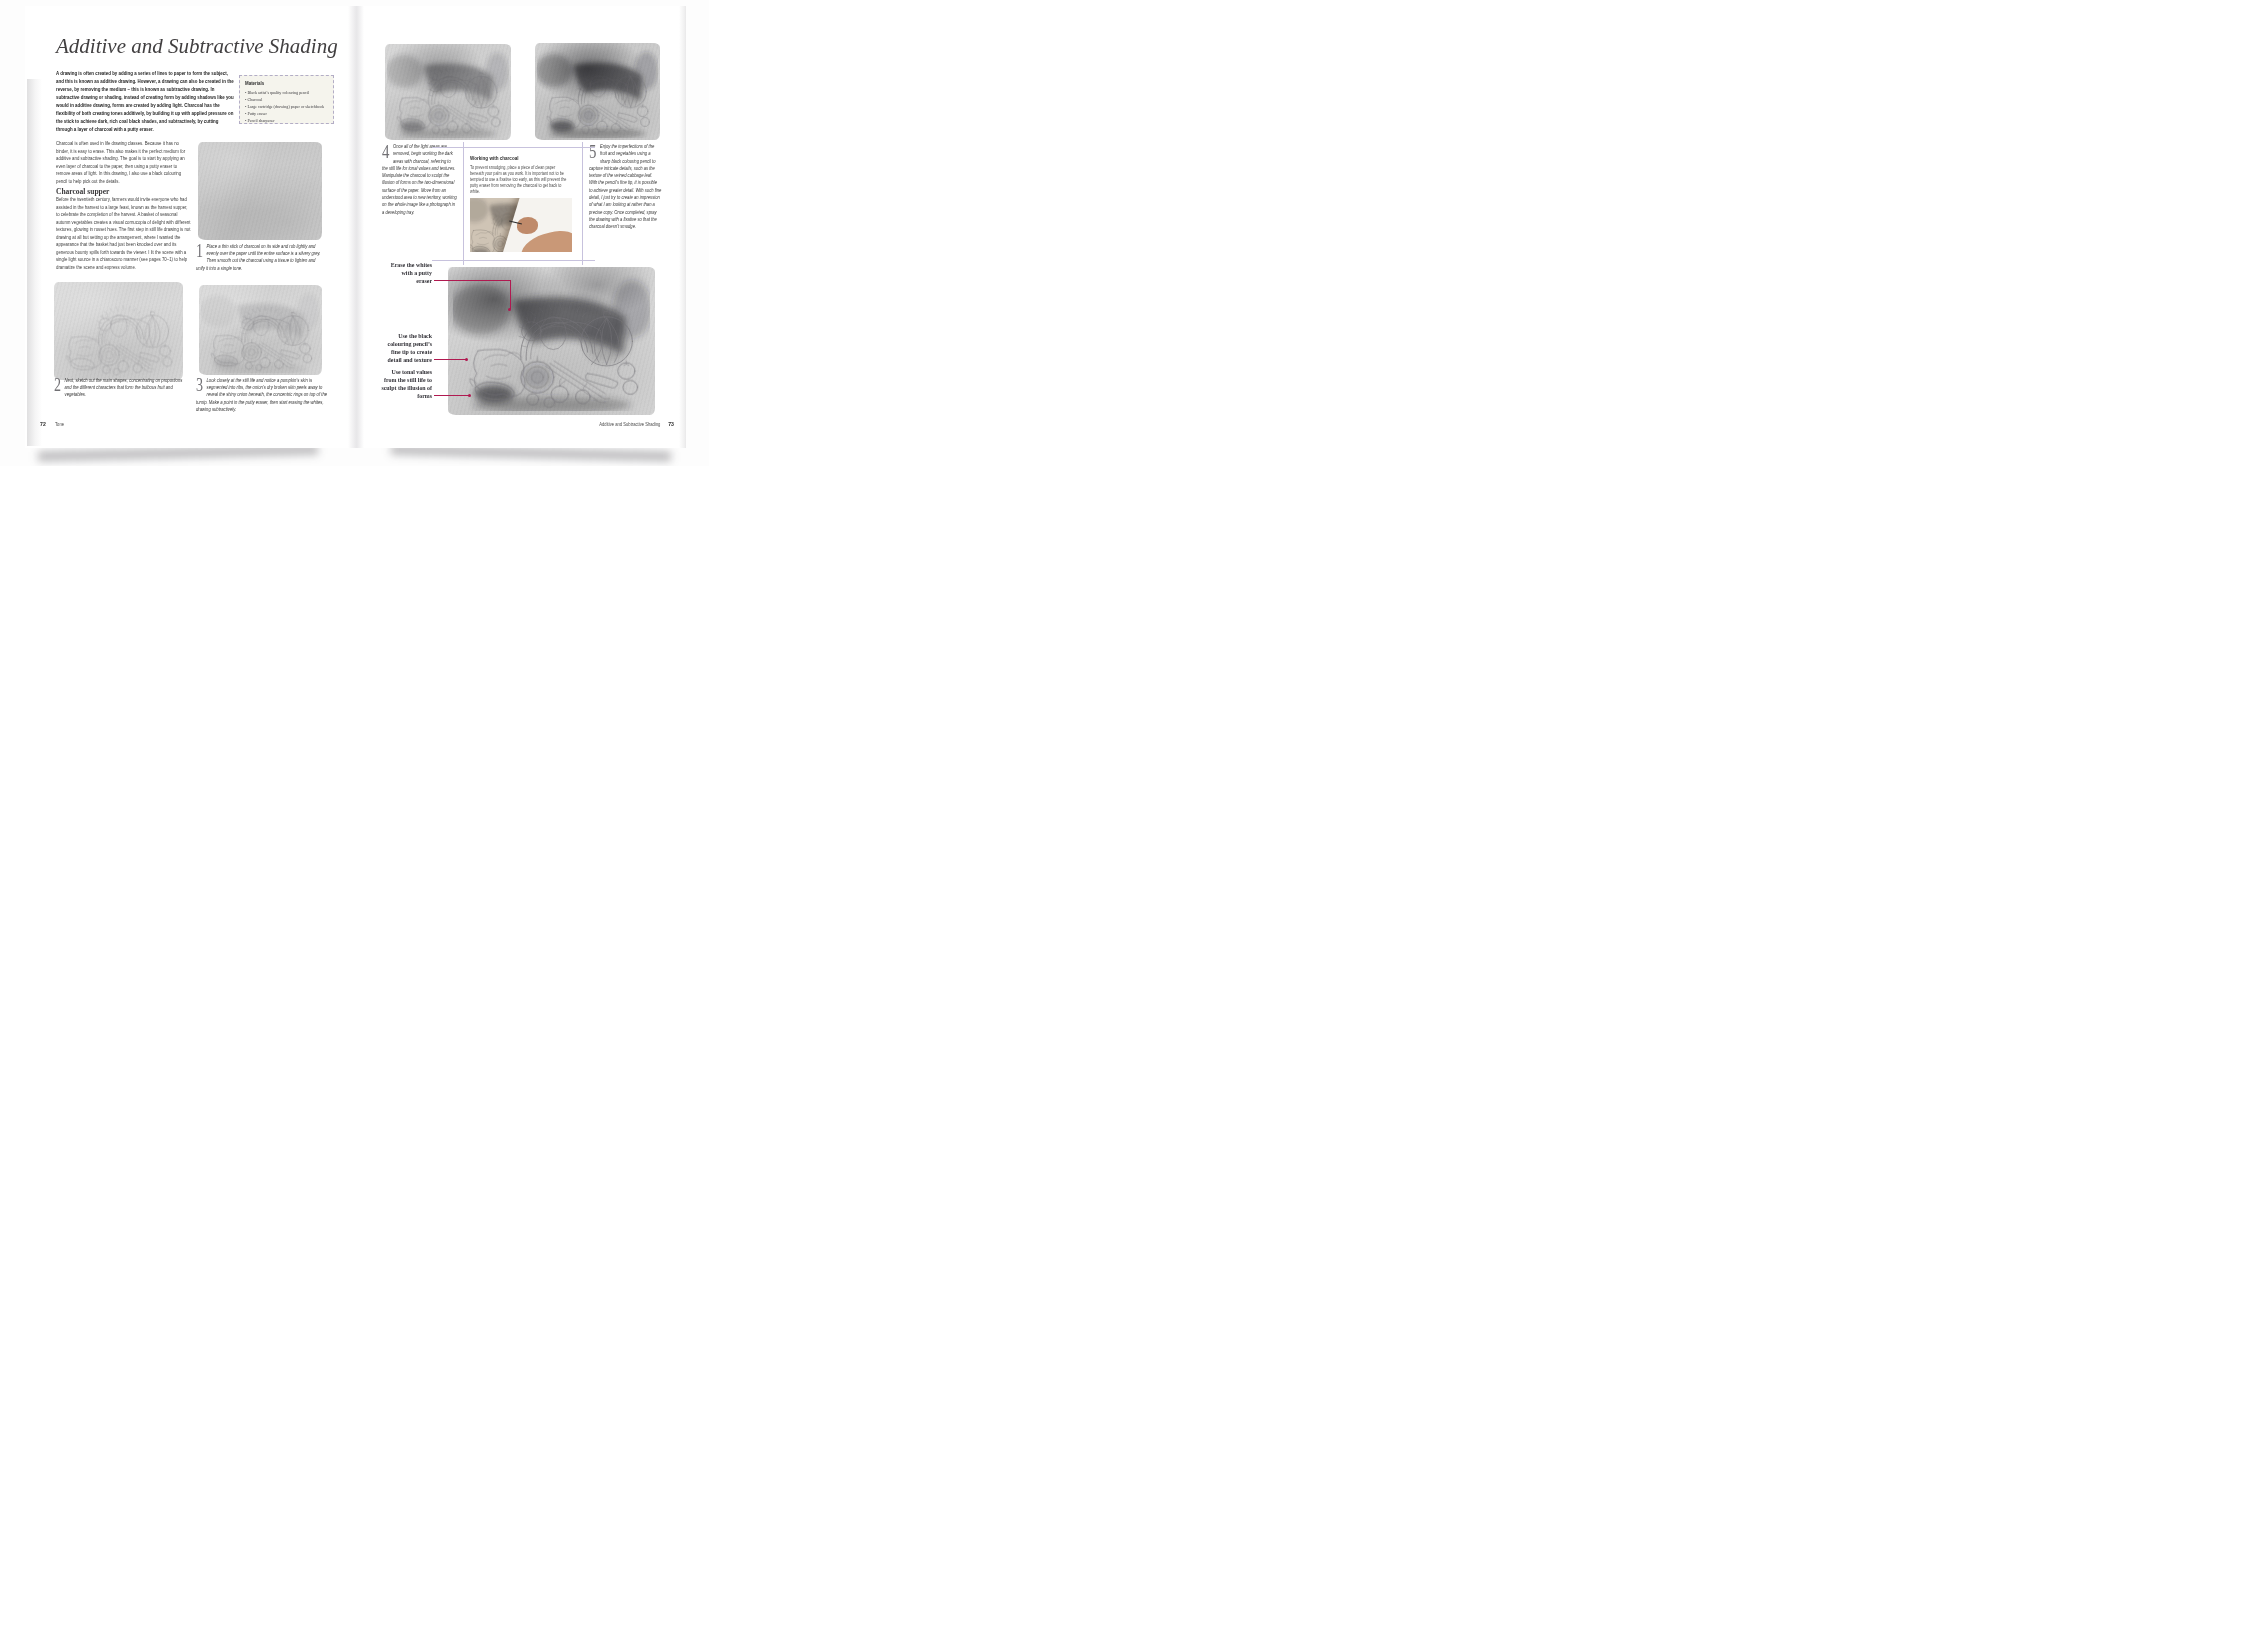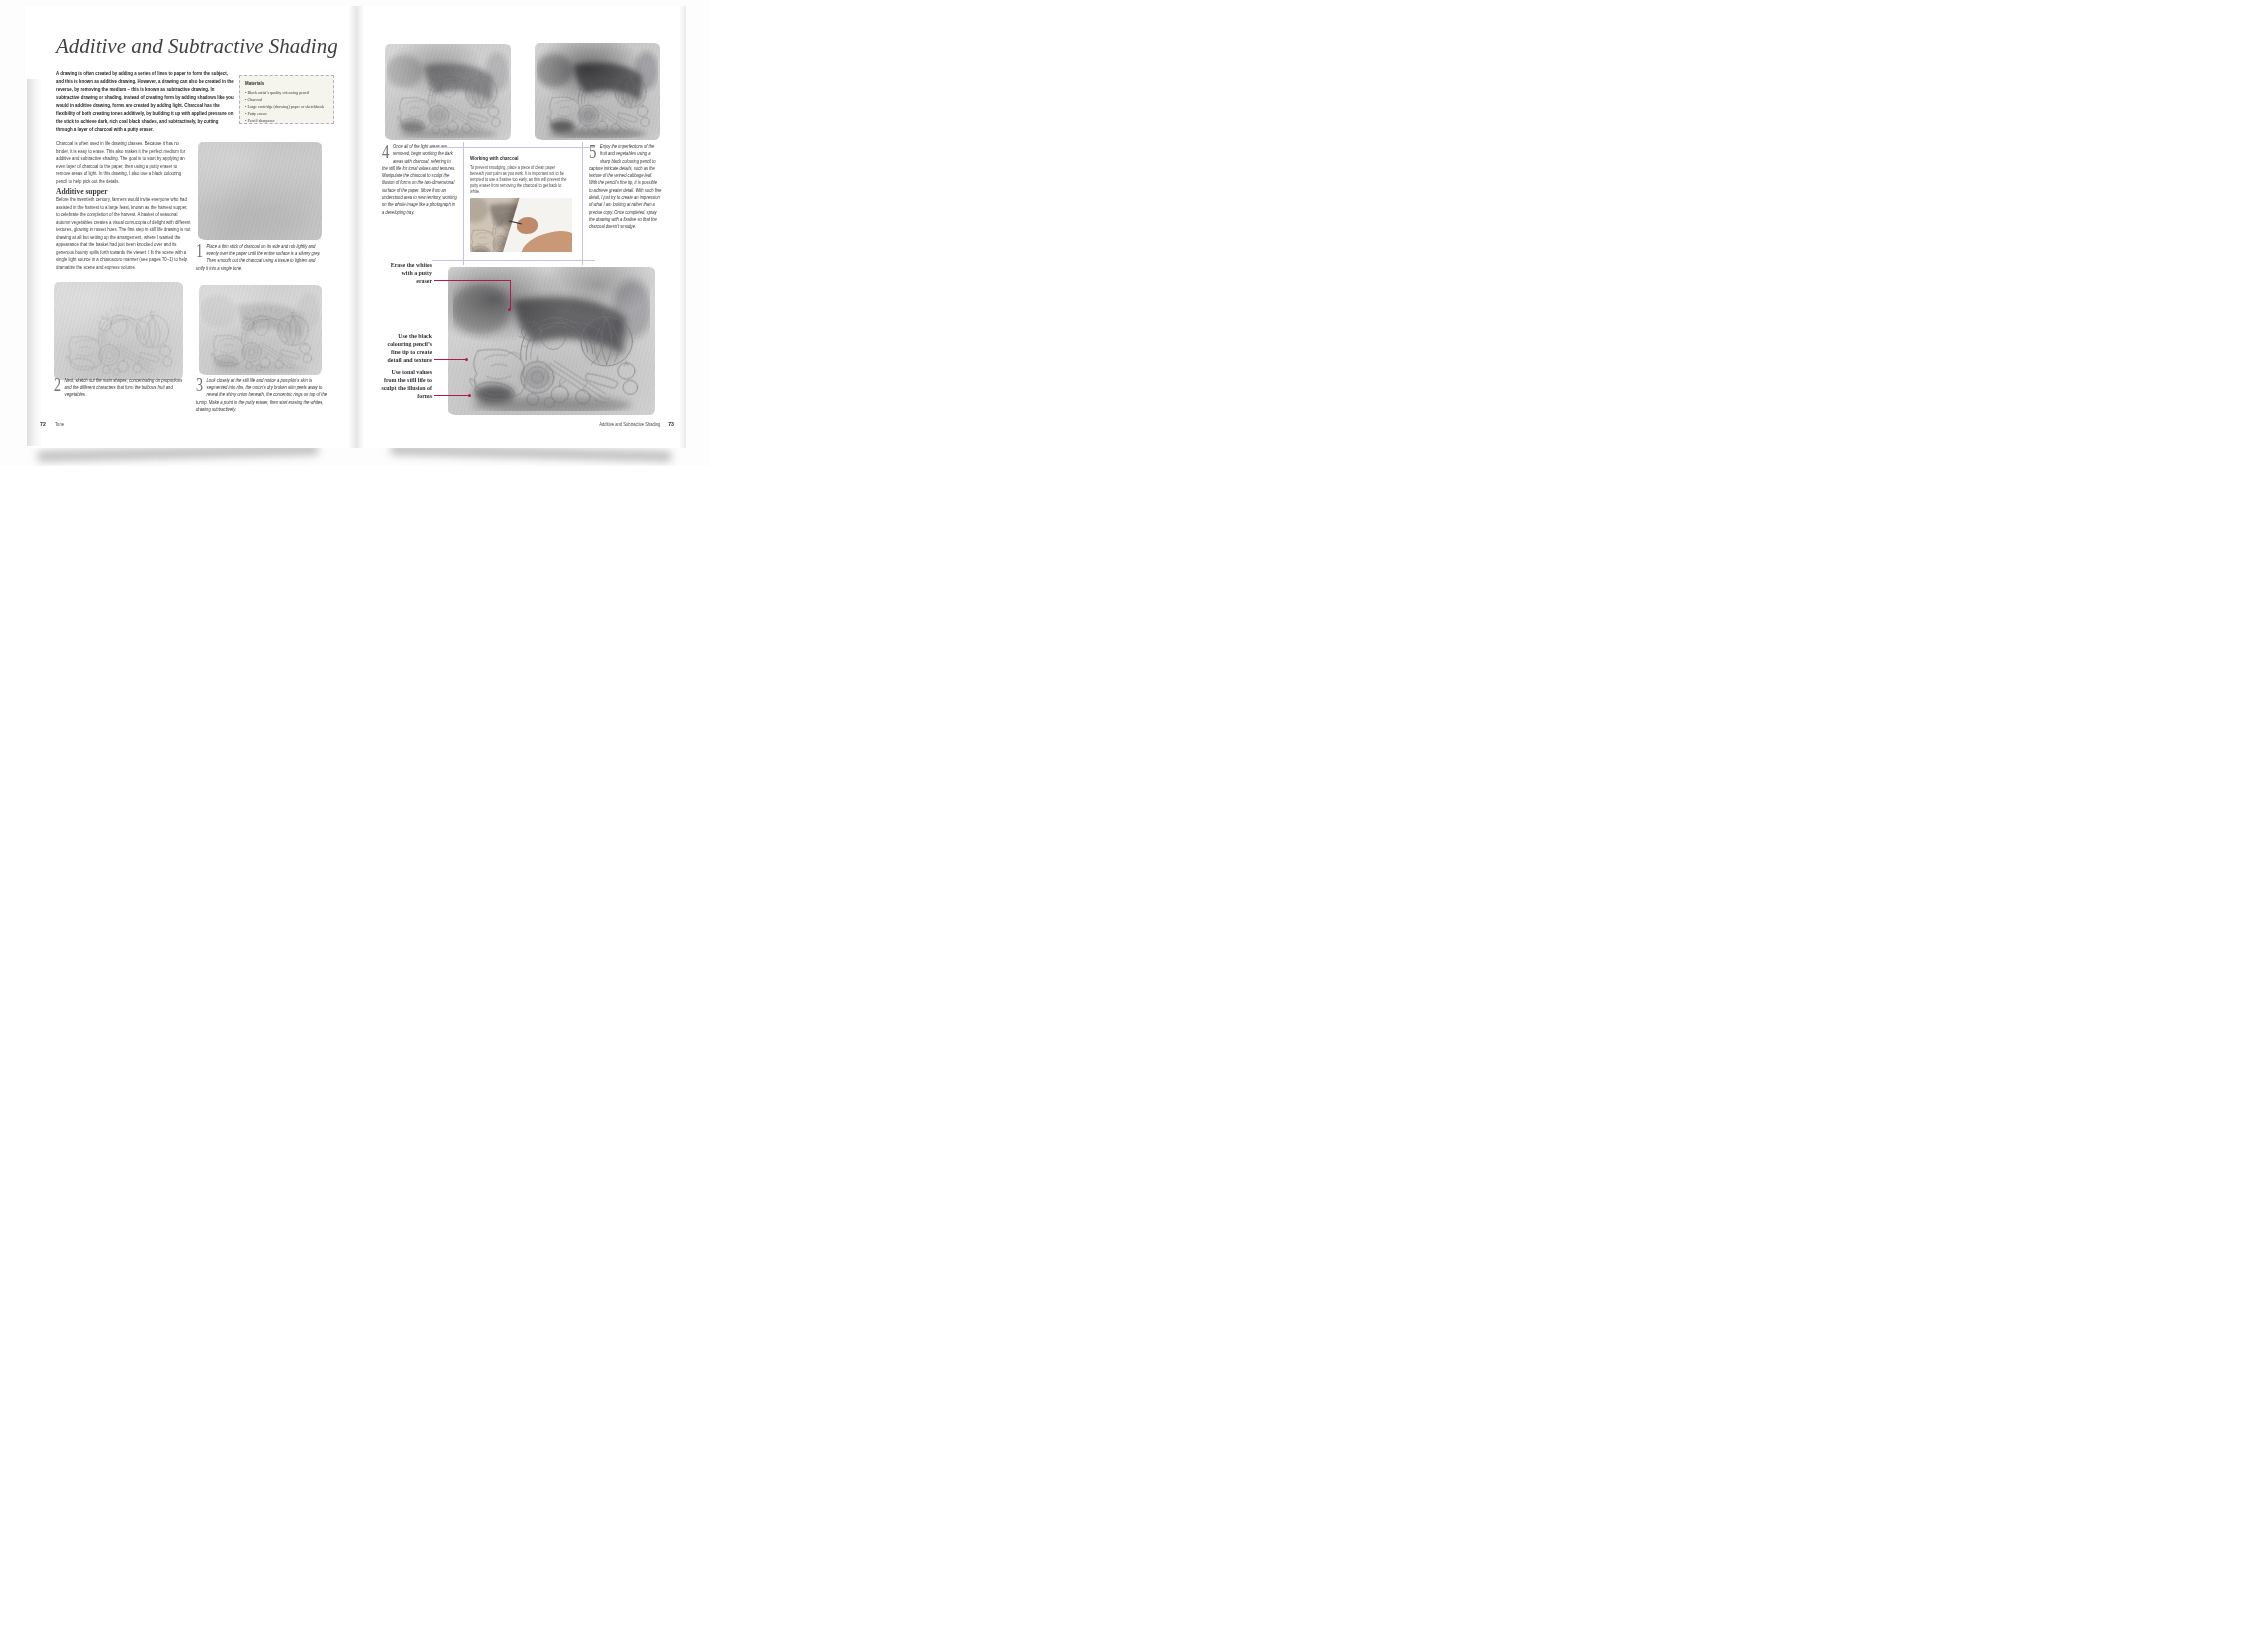--- a/index.html
+++ b/index.html
@@ -162,21 +162,21 @@
       <li>Black artist’s quality colouring pencil</li>
       <li>Charcoal</li>
       <li>Large cartridge (drawing) paper or sketchbook</li>
       <li>Putty eraser</li>
       <li>Pencil sharpener</li>
     </ul>
   </div>
 
   <div class="abs body cond" style="left:56px;top:140px;width:177px;">Charcoal is often used in life drawing classes. Because it has no binder, it is easy to erase. This also makes it the perfect medium for additive and subtractive shading. The goal is to start by applying an even layer of charcoal to the paper, then using a putty eraser to remove areas of light. In this drawing, I also use a black colouring pencil to help pick out the details.</div>
 
-  <div class="abs sect-h" style="left:56px;top:187px;">Additive supper</div>
+  <div class="abs sect-h" style="left:56px;top:187px;">Charcoal supper</div>
 
   <div class="abs body cond" style="left:56px;top:196px;width:177px;">Before the twentieth century, farmers would invite everyone who had assisted in the harvest to a large feast, known as the harvest supper, to celebrate the completion of the harvest. A basket of seasonal autumn vegetables creates a visual cornucopia of delight with different textures, glowing in russet hues. The first step in still life drawing is not drawing at all but setting up the arrangement, where I wanted the appearance that the basket had just been knocked over and its generous bounty spills forth towards the viewer. I lit the scene with a single light source in a chiaroscuro manner (see pages 70–1) to help dramatize the scene and express volume.</div>
 
   <div class="art v-flat" style="left:195px;top:141px;width:130px;height:100px;">
     <div class="wash"></div>
   </div>
 
   <div class="abs caption cond78" style="left:196px;top:243px;width:166px;">
     <span class="stepnum">1</span>
     <span>Place a thin stick of charcoal on its side and rub lightly and evenly over the paper until the entire surface is a silvery grey. Then smooth out the charcoal using a tissue to lighten and unify it into a single tone.</span>

